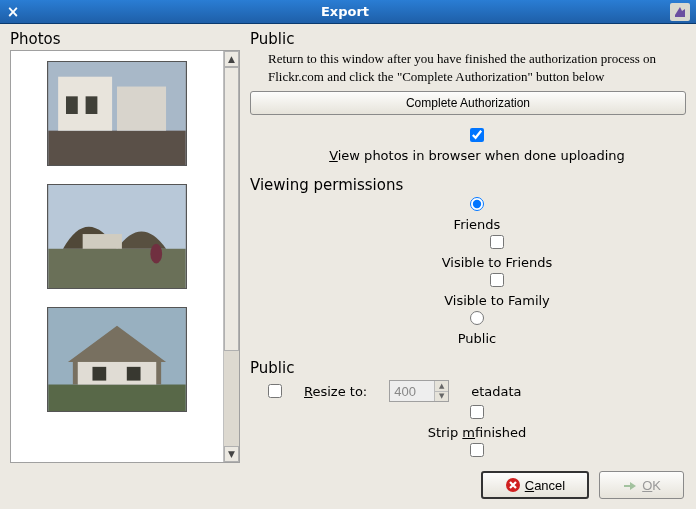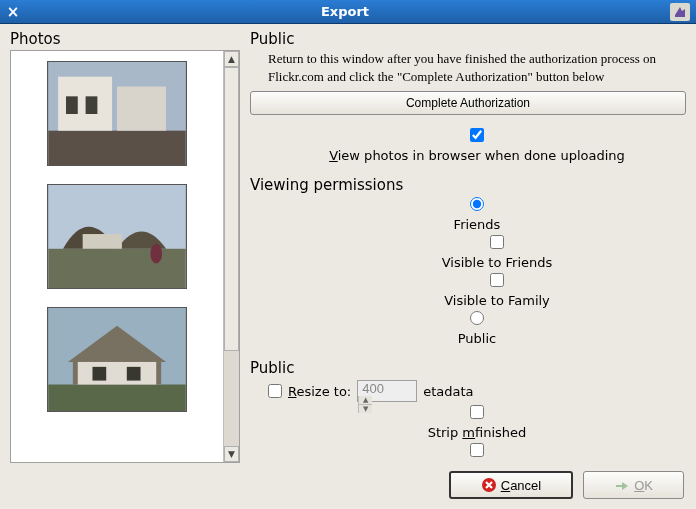--- a/index.html
+++ b/index.html
@@ -91,46 +91,45 @@
     }
     .checkbox-row, .radio-row {
       display: flex; align-items: center; gap: 6px;
       margin: 3px 0 3px 18px;
       flex-direction: column;
     }
     .radio-sub { margin-left: 58px; }
     input[type="checkbox"], input[type="radio"] { width: 14px; height: 14px; }
     .ul-char { text-decoration: underline; }
     .section { margin-top: 10px; }
-    .resize-row { display: flex; align-items: center; gap: 6px; margin: 3px 0 3px 18px; }
+    .resize-row { display: flex; align-items: center; gap: 22px; margin: 3px 0 3px 18px; }
     .spinner {
       width: 60px; height: 22px;
       border: 1px solid #a0a0a0;
       background: #eee;
       display: flex;
       align-items: stretch;
-      flex-direction: column;
     }
     .spinner input {
       width: 44px; border: none; background: transparent;
       color: #888; padding: 0 4px; font-size: 13px;
     }
     .spinner .spin-btns { width: 14px; display: flex; flex-direction: column; border-left: 1px solid #bbb; }
     .spinner .spin-btns div { flex: 1; display: flex; align-items: center; justify-content: center; font-size: 7px; color: #666; background: #e6e3da; }
     .spinner .spin-btns div:first-child { border-bottom: 1px solid #bbb; }
     .button-bar {
       display: flex; justify-content: flex-end; gap: 10px;
       padding: 8px 12px 10px;
     }
     .btn {
       display: flex; align-items: center; gap: 4px;
       background: linear-gradient(to bottom, #fdfdfc, #e6e3da);
       border: 1px solid #8a8a8a;
       border-radius: 3px;
-      padding: 4px 30px;
+      padding: 4px 22px;
       font-size: 13px;
       cursor: pointer;
       height: 28px;
     }
     .btn.default { border: 2px solid #333; }
     .btn.disabled { color: #999; cursor: default; }
     .btn.disabled svg { opacity: 0.4; }
   </style>
 </head>
 <body>

